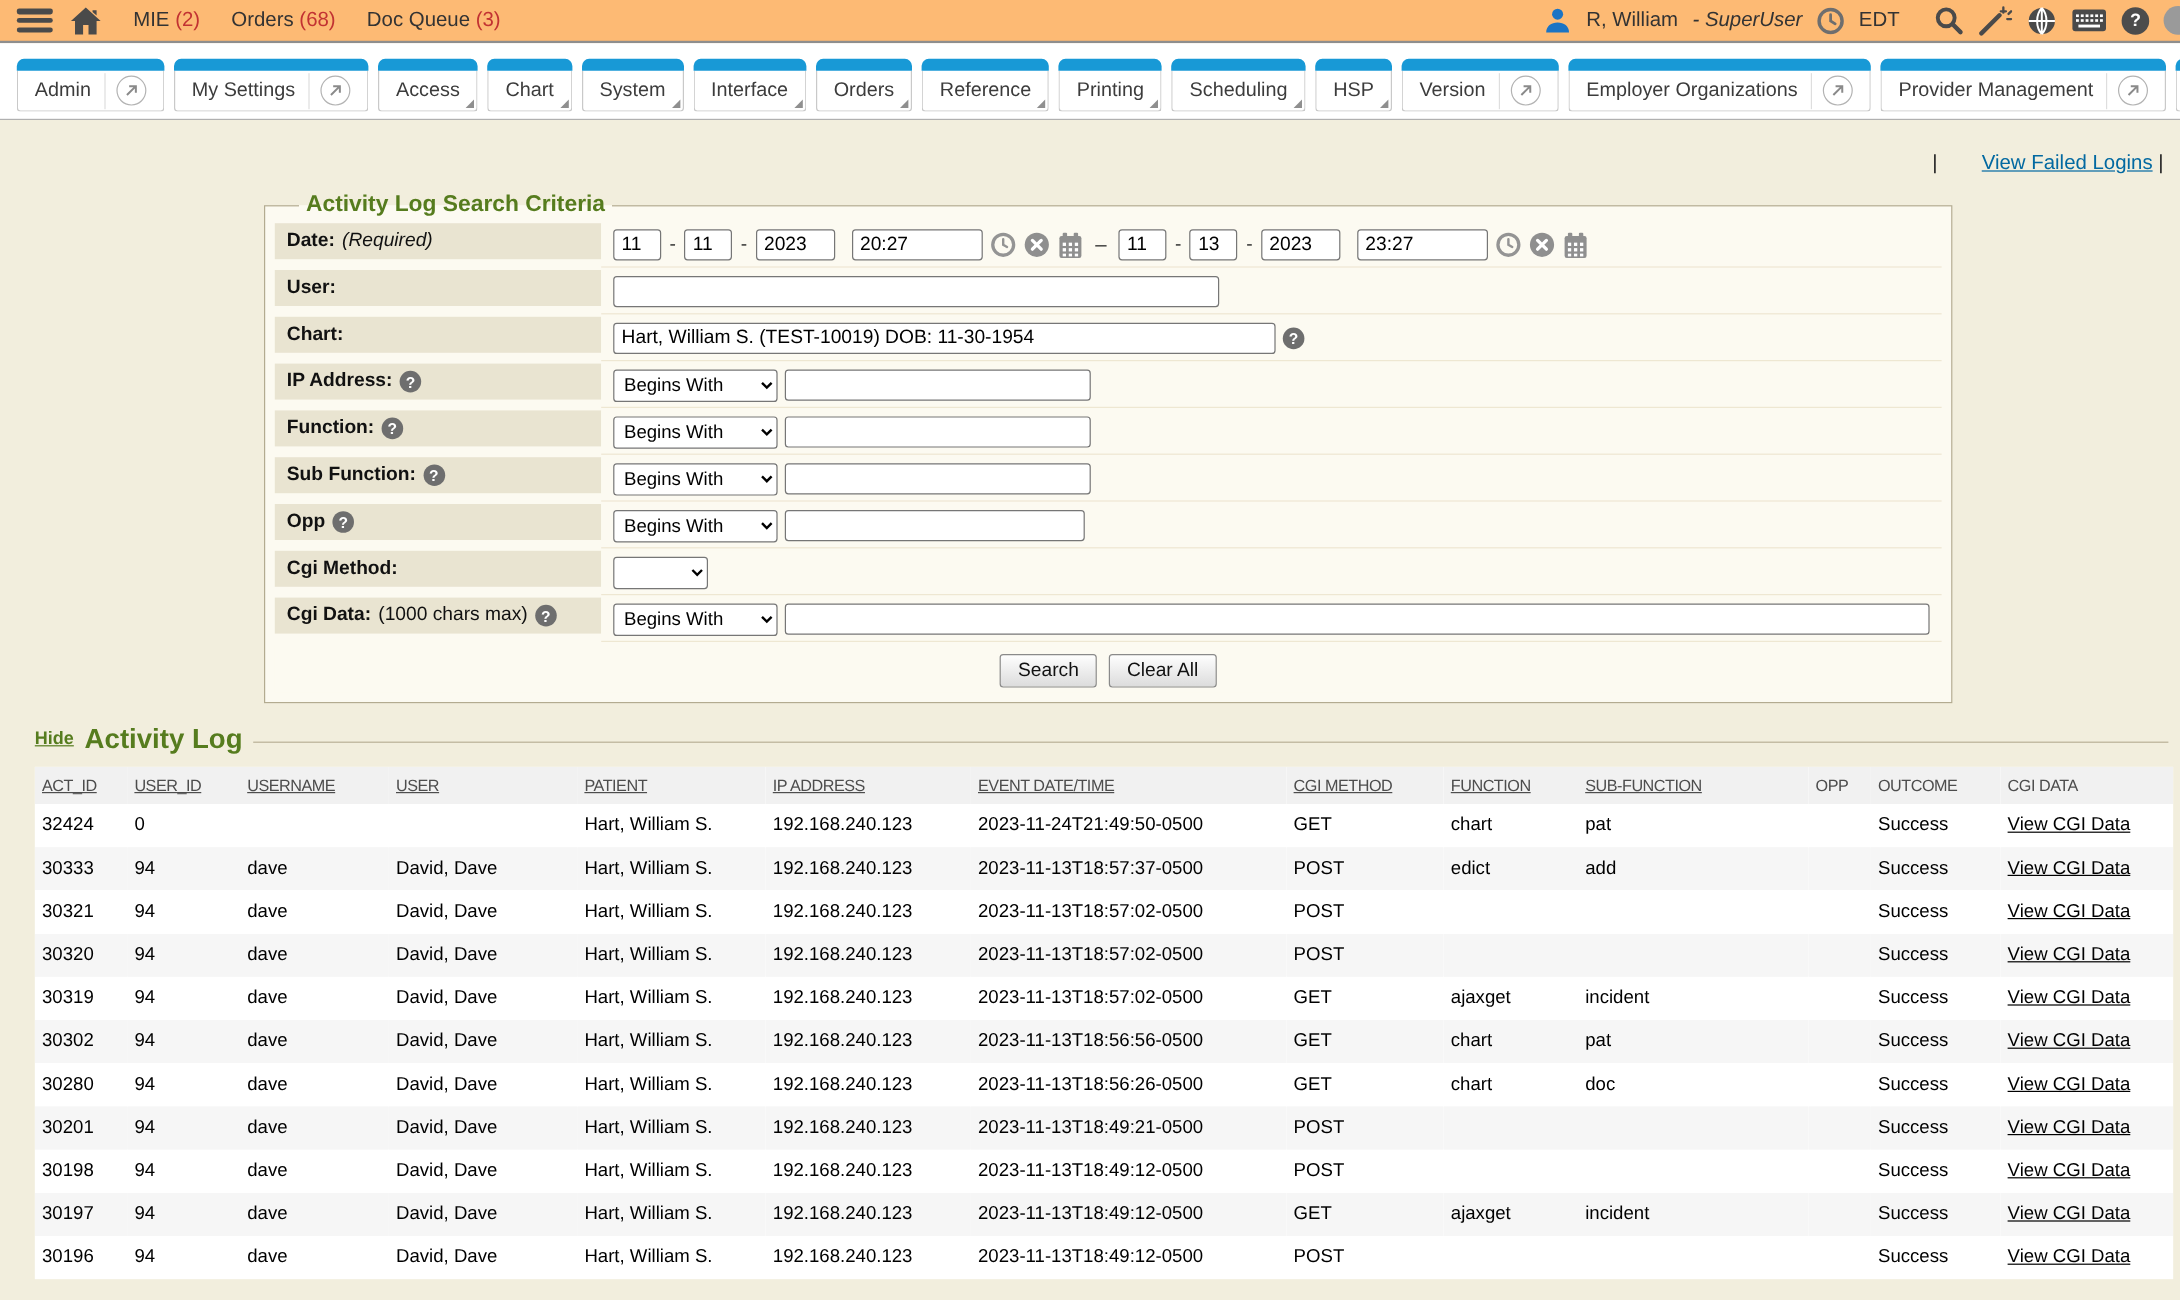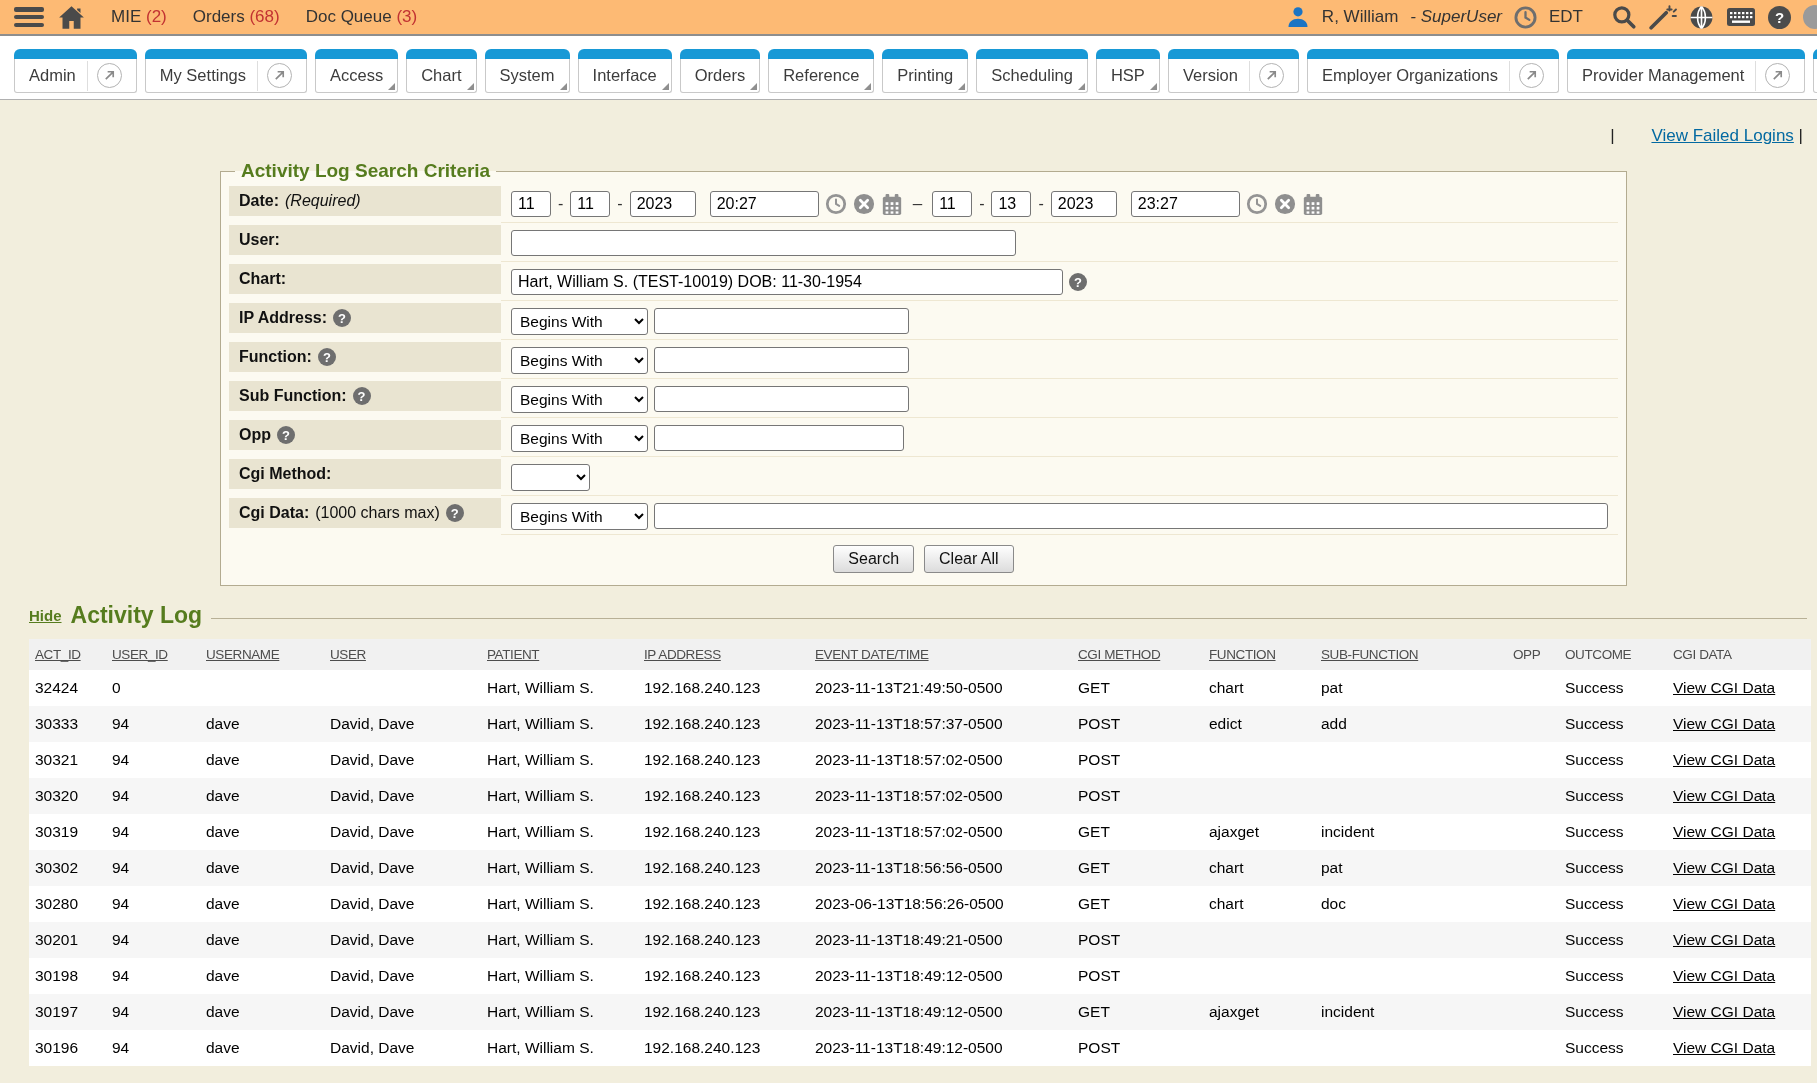--- a/index.html
+++ b/index.html
@@ -51,21 +51,21 @@
   }
   
   .failedrow { text-align:right; padding:26px 14px 0 0; font-size:17px; color:#222; }
   .failedrow a { color:#0369a1; text-decoration:underline; cursor:pointer;margin-left:32px; }
   
   fieldset.searchform {
     margin:14px 0 0 220px; width:1400px; border:1px solid #b3ab90;
     background:#fcfaf1; padding:4px 8px 8px 8px;
   }
   fieldset.searchform legend {
-    font-size:19px; font-weight:bold; color:#567c1e; padding:0 6px; margin-left:6px;
+    font-size:19px; font-weight:bold; color:#567c1e; padding:0 6px; margin-left:20px;
   }
   .frow { display:flex; align-items:flex-start; margin-bottom:2px; }
   .flabel {
     width:272px; flex:0 0 272px; background:#e9e4d1; padding:6px 10px;
     font-weight:bold; font-size:16px; display:flex; align-items:center; gap:6px;
   }
   .flabel .req { font-weight:normal; font-style:italic; }
   .flabel .hint { font-weight:normal; }
   .ffield {
     flex:1; background:#fcfaf1; border-bottom:1px solid #eee7d2;
@@ -493,21 +493,21 @@
     </tr>
   </thead>
   <tbody>
     <tr>
         <td>32424</td>
         <td>0</td>
         <td></td>
         <td></td>
         <td>Hart, William S.</td>
         <td>192.168.240.123</td>
-        <td>2023-11-13T21:49:50-0500</td>
+        <td>2023-11-24T21:49:50-0500</td>
         <td>GET</td>
         <td>chart</td>
         <td>pat</td>
         <td></td>
         <td>Success</td>
         <td><a>View CGI Data</a></td>
       </tr>
     <tr>
         <td>30333</td>
         <td>94</td>
@@ -583,21 +583,21 @@
         <td>Success</td>
         <td><a>View CGI Data</a></td>
       </tr>
     <tr>
         <td>30280</td>
         <td>94</td>
         <td>dave</td>
         <td>David, Dave</td>
         <td>Hart, William S.</td>
         <td>192.168.240.123</td>
-        <td>2023-06-13T18:56:26-0500</td>
+        <td>2023-11-13T18:56:26-0500</td>
         <td>GET</td>
         <td>chart</td>
         <td>doc</td>
         <td></td>
         <td>Success</td>
         <td><a>View CGI Data</a></td>
       </tr>
     <tr>
         <td>30201</td>
         <td>94</td>

